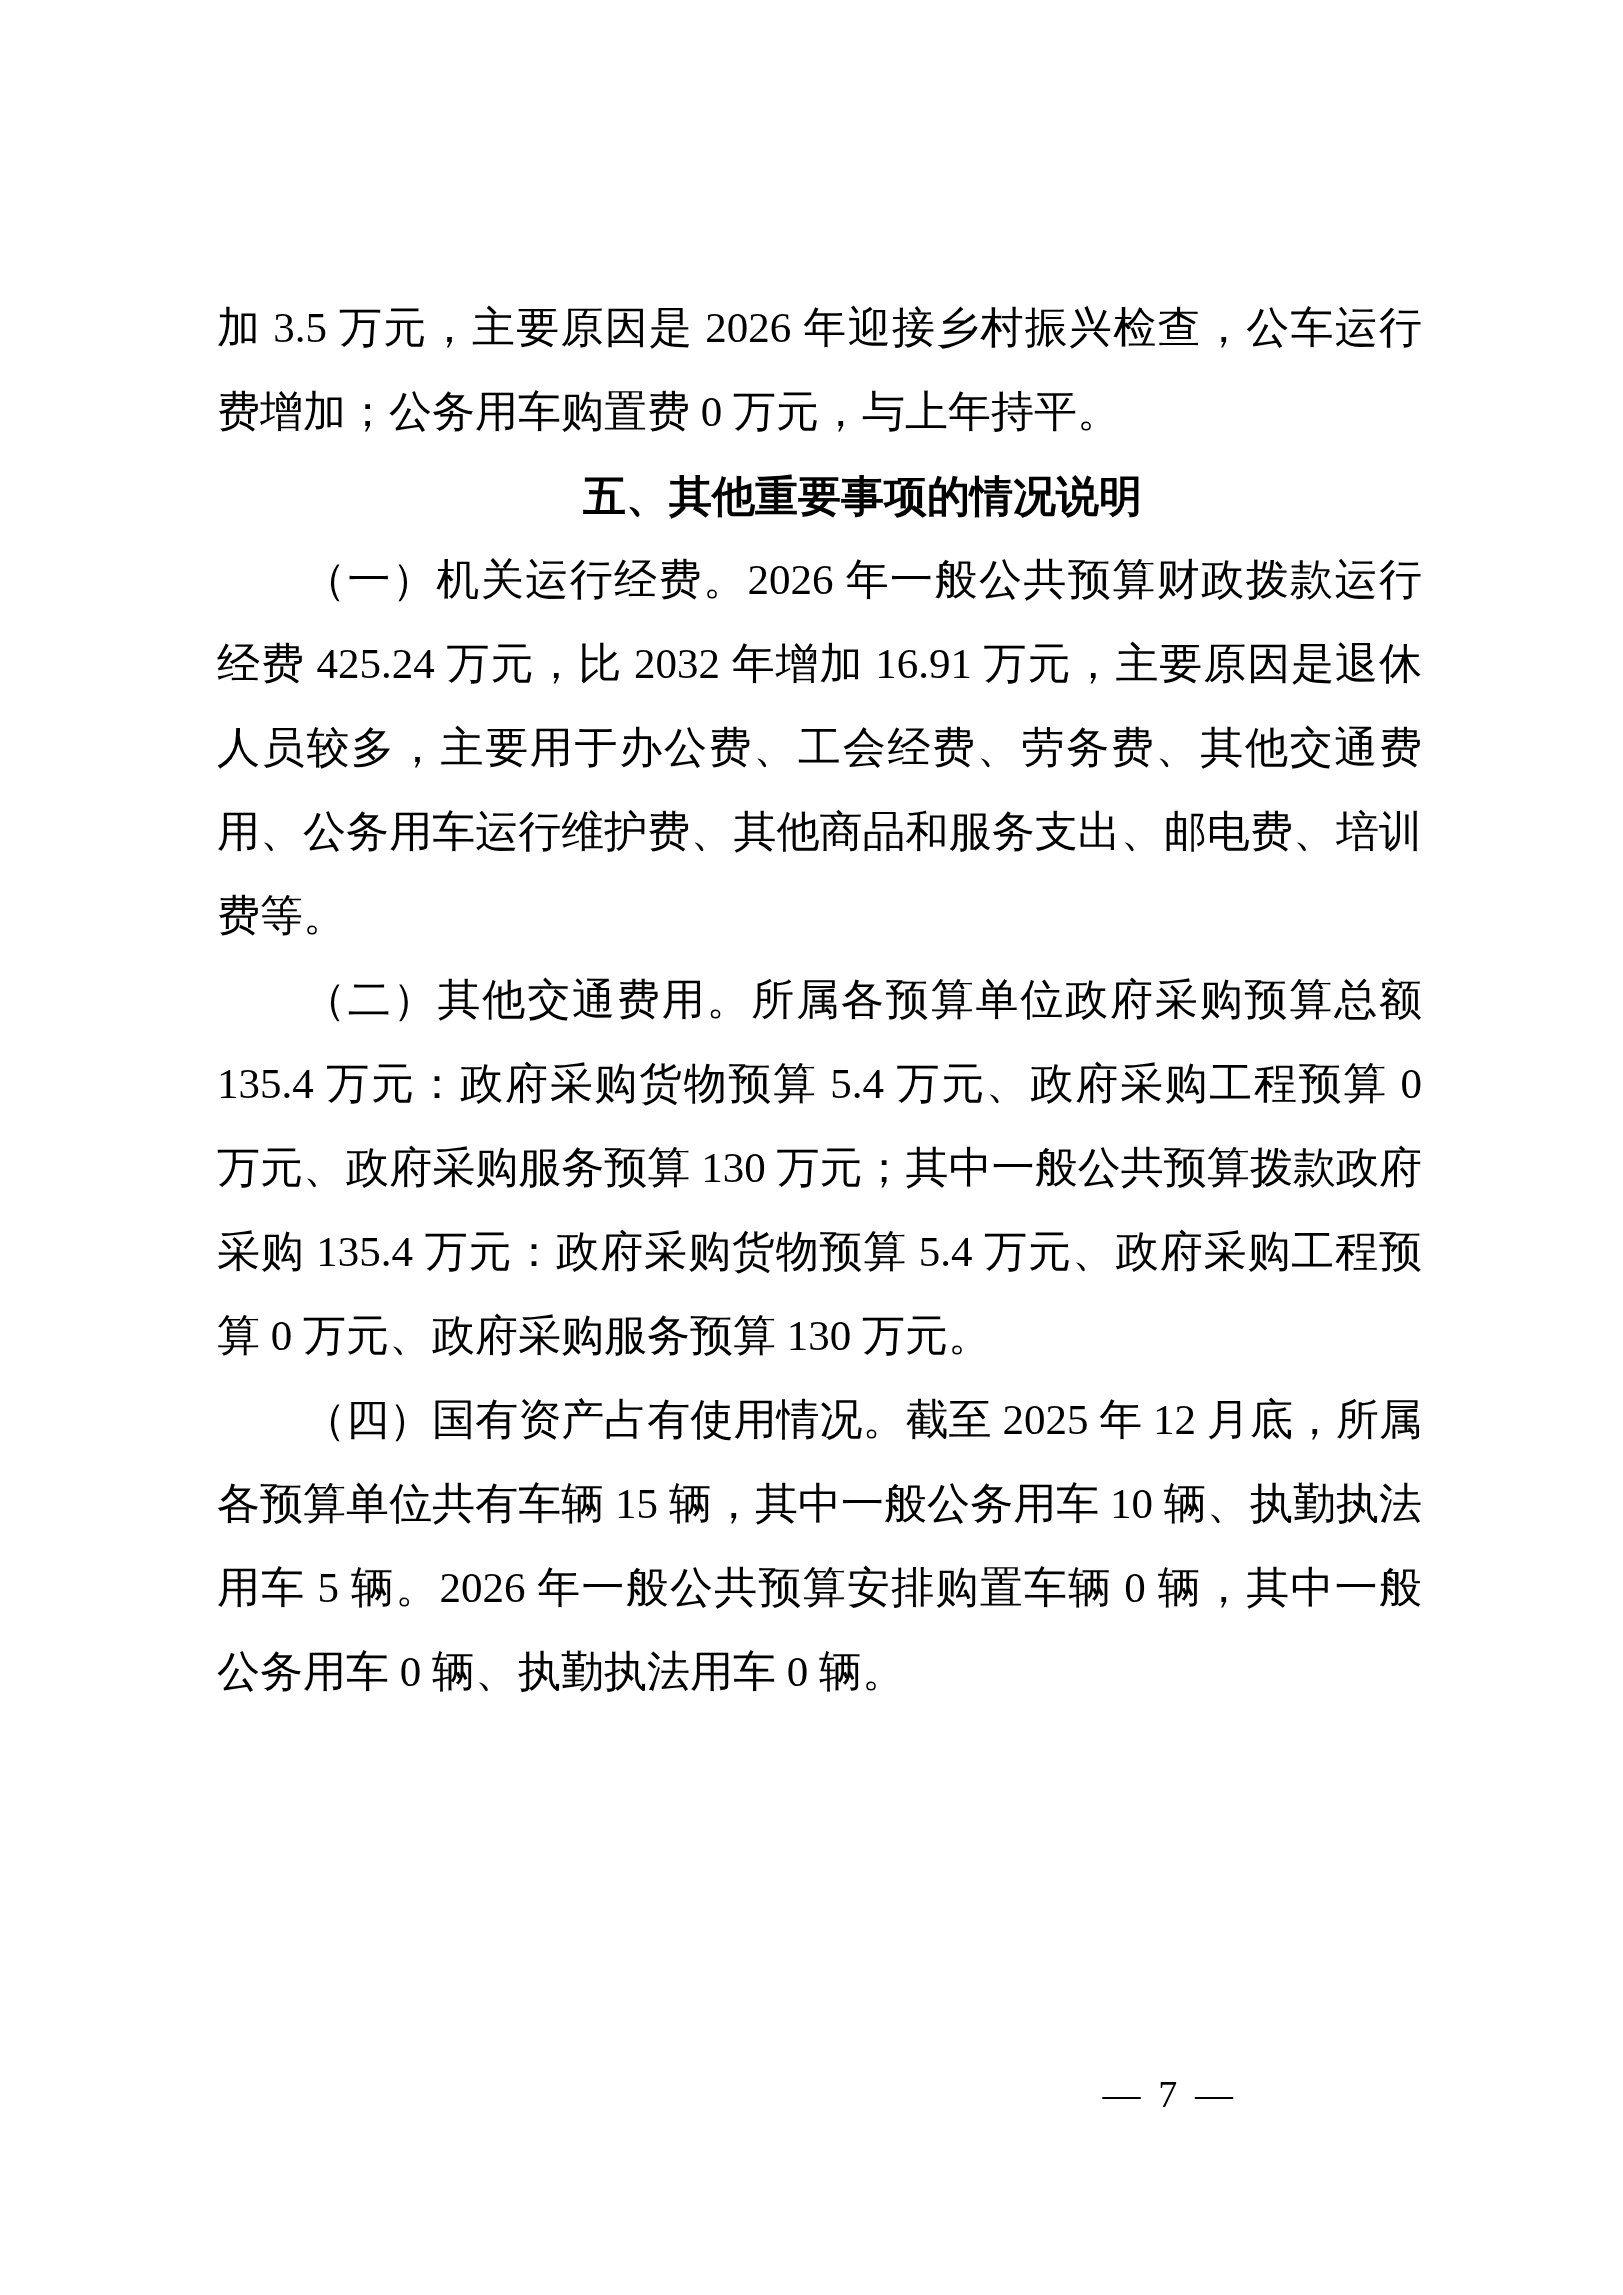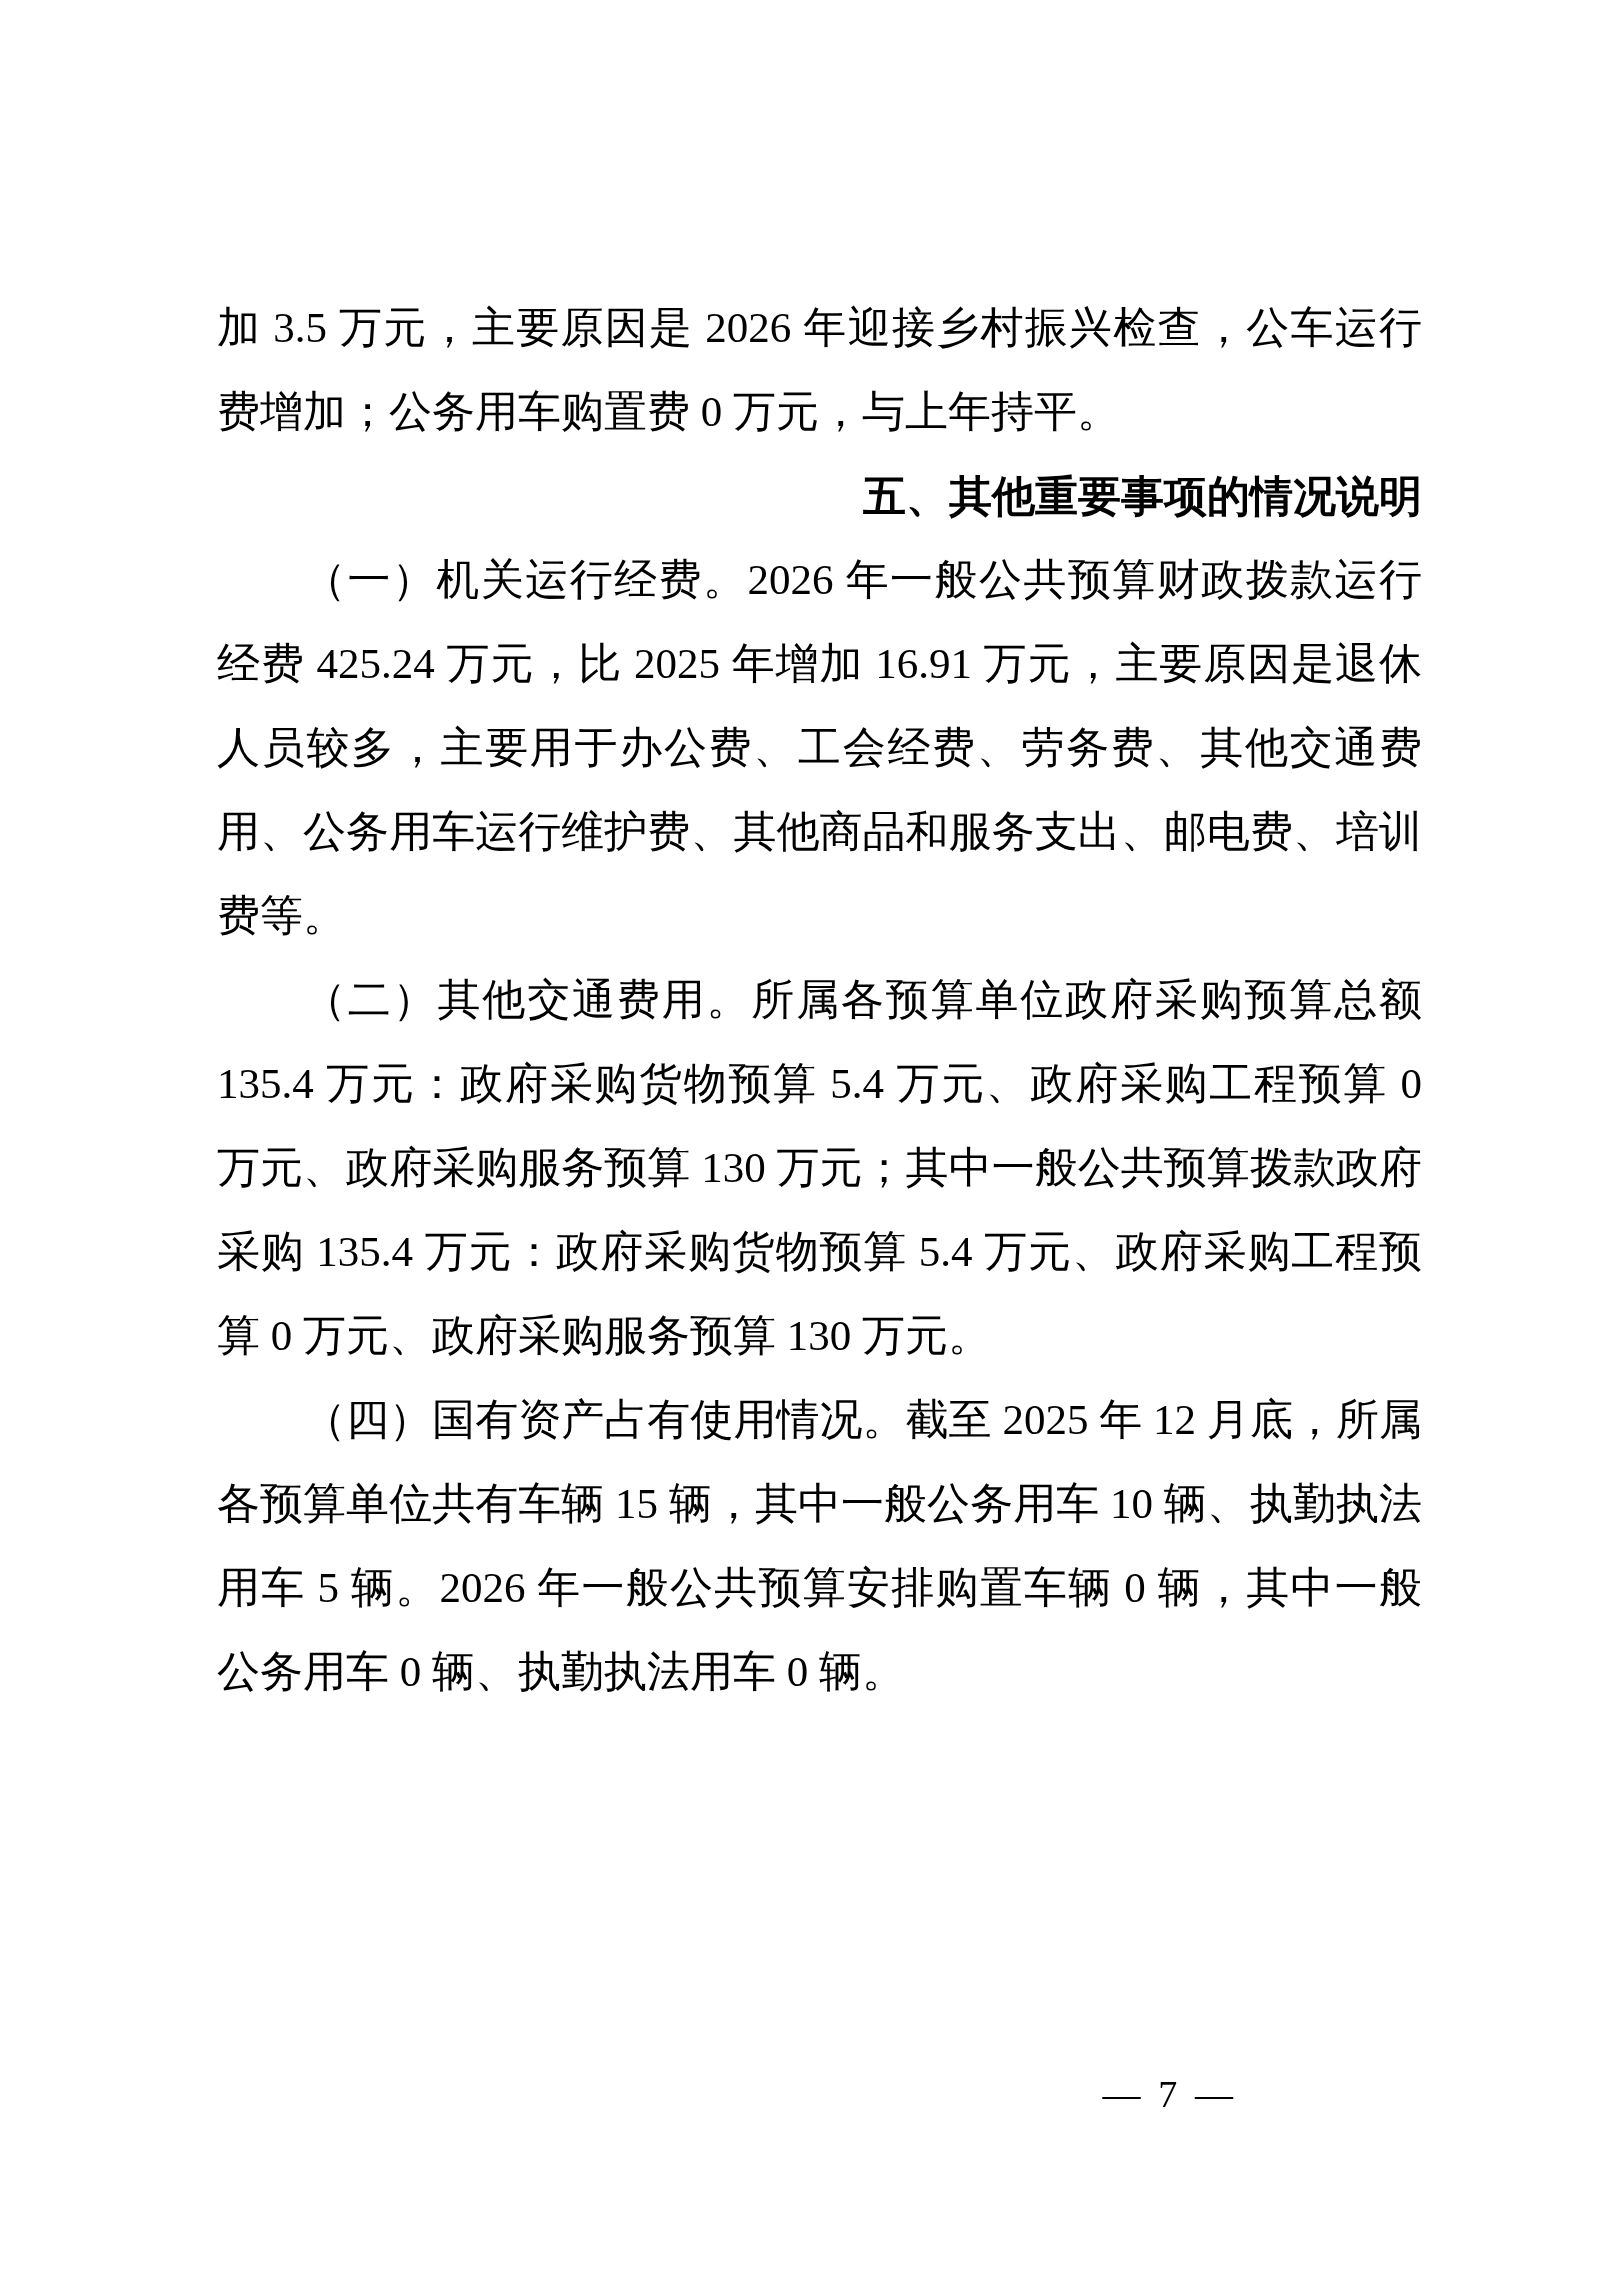--- a/index.html
+++ b/index.html
@@ -38,21 +38,21 @@
     font-weight: normal;
   }
   h2.heading {
     font-family: "Liberation Sans", "DejaVu Sans", sans-serif;
     font-weight: bold;
     font-size: 43px;
     line-height: 84px;
     margin: 0;
     text-indent: 86px;
     color: #000000;
-    text-align: right;
+    text-align: center;
   }
   .page-number {
     position: absolute;
     right: 199px;
     bottom: 179px;
     font-family: "Liberation Serif", "DejaVu Serif", serif;
     font-size: 38px;
     color: #000000;
     letter-spacing: 4.1px;
   }
@@ -60,21 +60,21 @@
 </head>
 <body>
 
 <div class="page">
   <div class="content">
 
     <p class="line para no-indent"><span>加 3.5 万元，主要原因是 2026 年迎接乡村振兴检查，公车运行费增加；公务用车购置费 0 万元，与上年持平。</span></p>
 
     <h2 class="heading">五、其他重要事项的情况说明</h2>
 
-    <p class="line para"><span class="lead">（一）机关运行经费。</span><span>2026 年一般公共预算财政拨款运行经费 425.24 万元，比 2025 年增加 16.91 万元，主要原因是退休人员较多，主要用于办公费、工会经费、劳务费、其他交通费用、公务用车运行维护费、其他商品和服务支出、邮电费、培训费等。</span></p>
+    <p class="line para"><span class="lead">（一）机关运行经费。</span><span>2026 年一般公共预算财政拨款运行经费 425.24 万元，比 2032 年增加 16.91 万元，主要原因是退休人员较多，主要用于办公费、工会经费、劳务费、其他交通费用、公务用车运行维护费、其他商品和服务支出、邮电费、培训费等。</span></p>
 
     <p class="line para"><span class="lead">（二）其他交通费用。</span><span>所属各预算单位政府采购预算总额 135.4 万元：政府采购货物预算 5.4 万元、政府采购工程预算 0 万元、政府采购服务预算 130 万元；其中一般公共预算拨款政府采购 135.4 万元：政府采购货物预算 5.4 万元、政府采购工程预算 0 万元、政府采购服务预算 130 万元。</span></p>
 
 
     <p class="line para"><span class="lead">（四）国有资产占有使用情况。</span><span>截至 2025 年 12 月底，所属各预算单位共有车辆 15 辆，其中一般公务用车 10 辆、执勤执法用车 5 辆。2026 年一般公共预算安排购置车辆 0 辆，其中一般公务用车 0 辆、执勤执法用车 0 辆。</span></p>
 
 
 
   </div>
 

